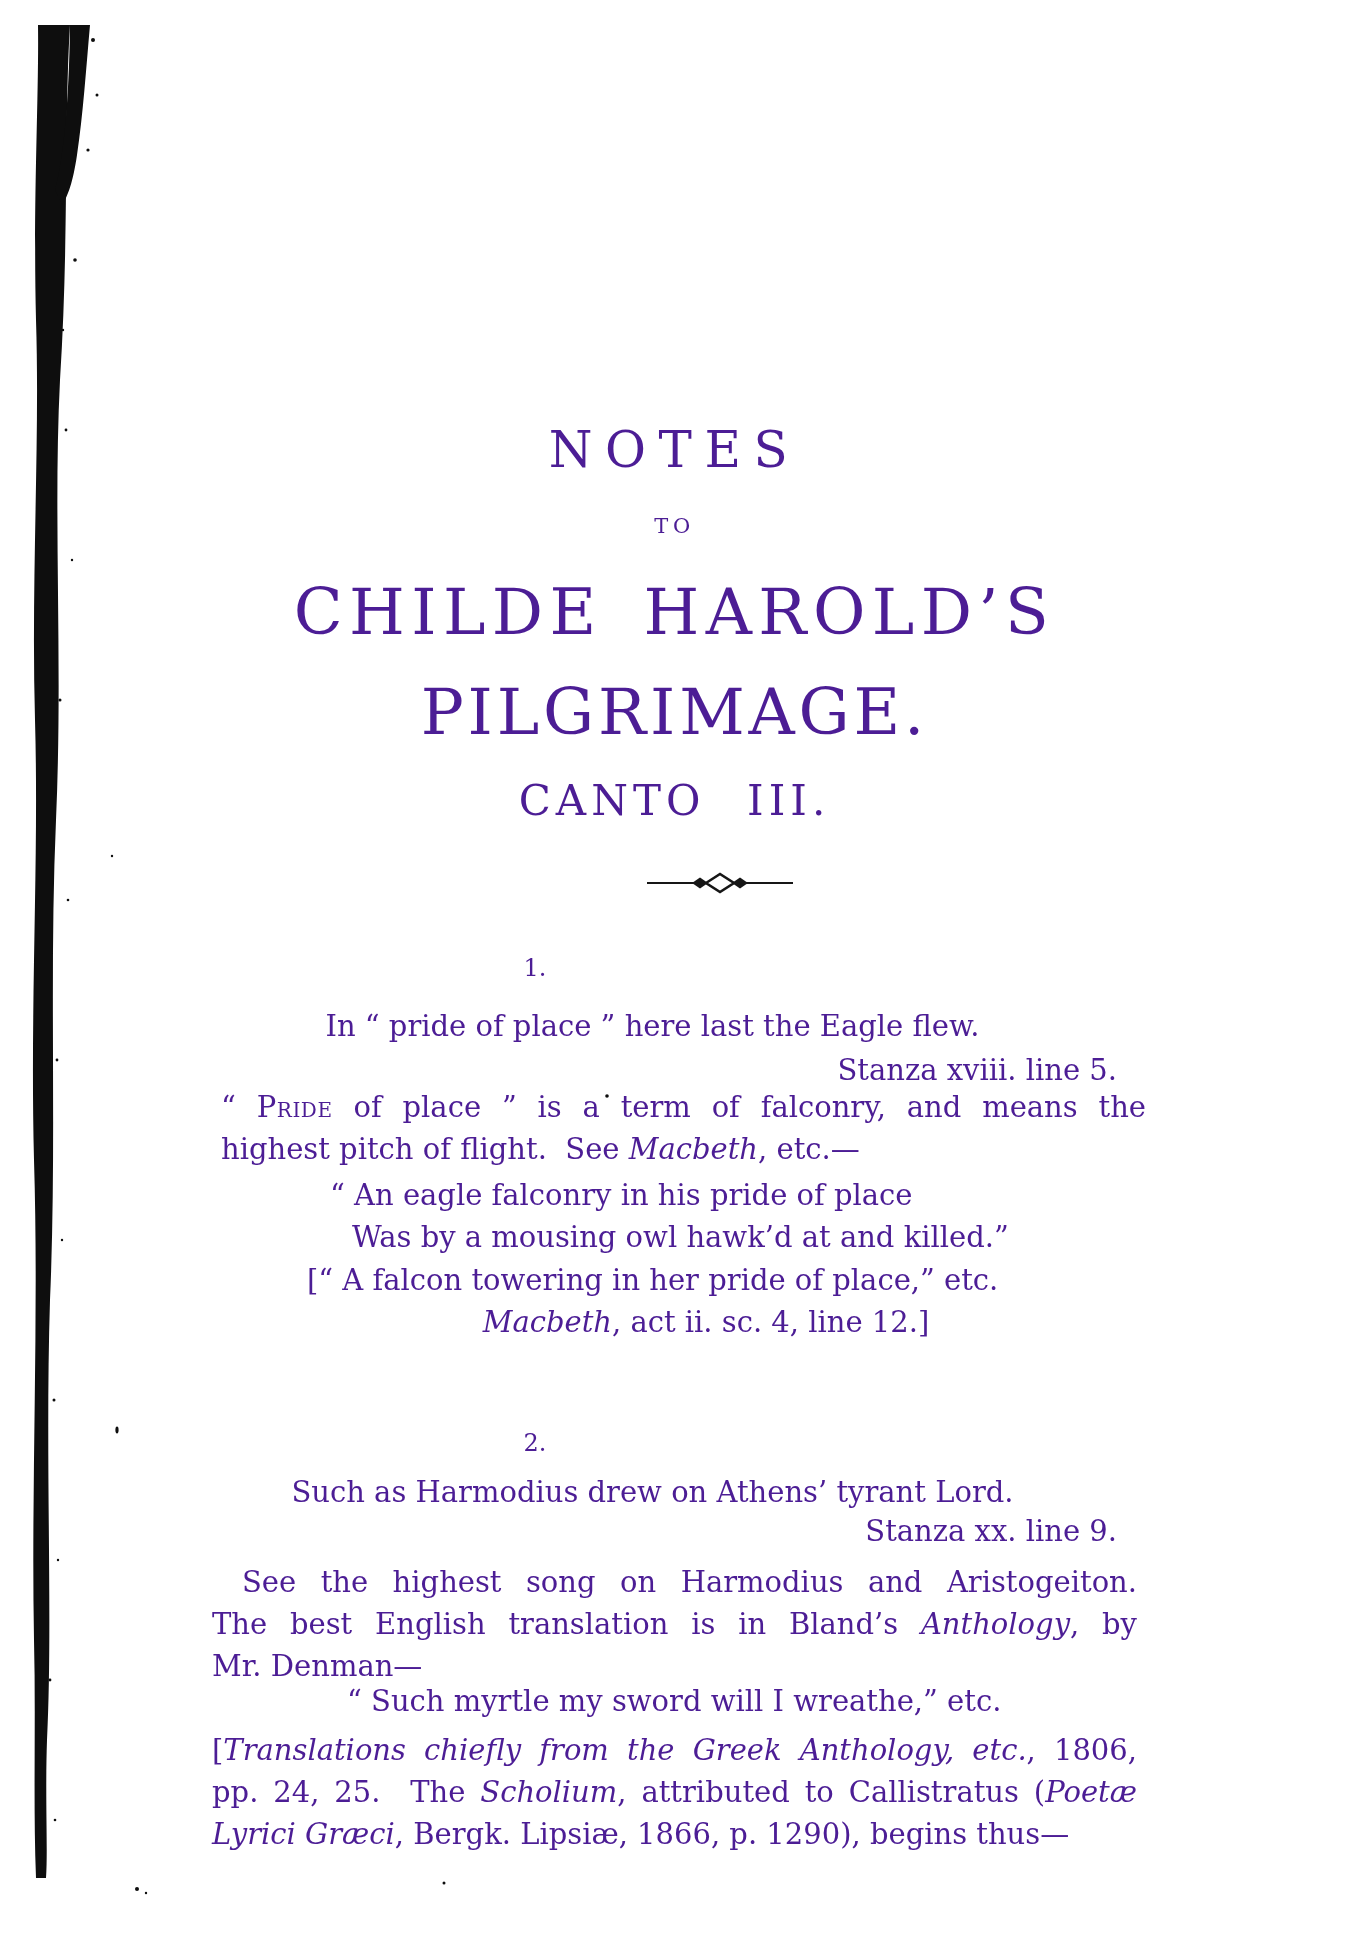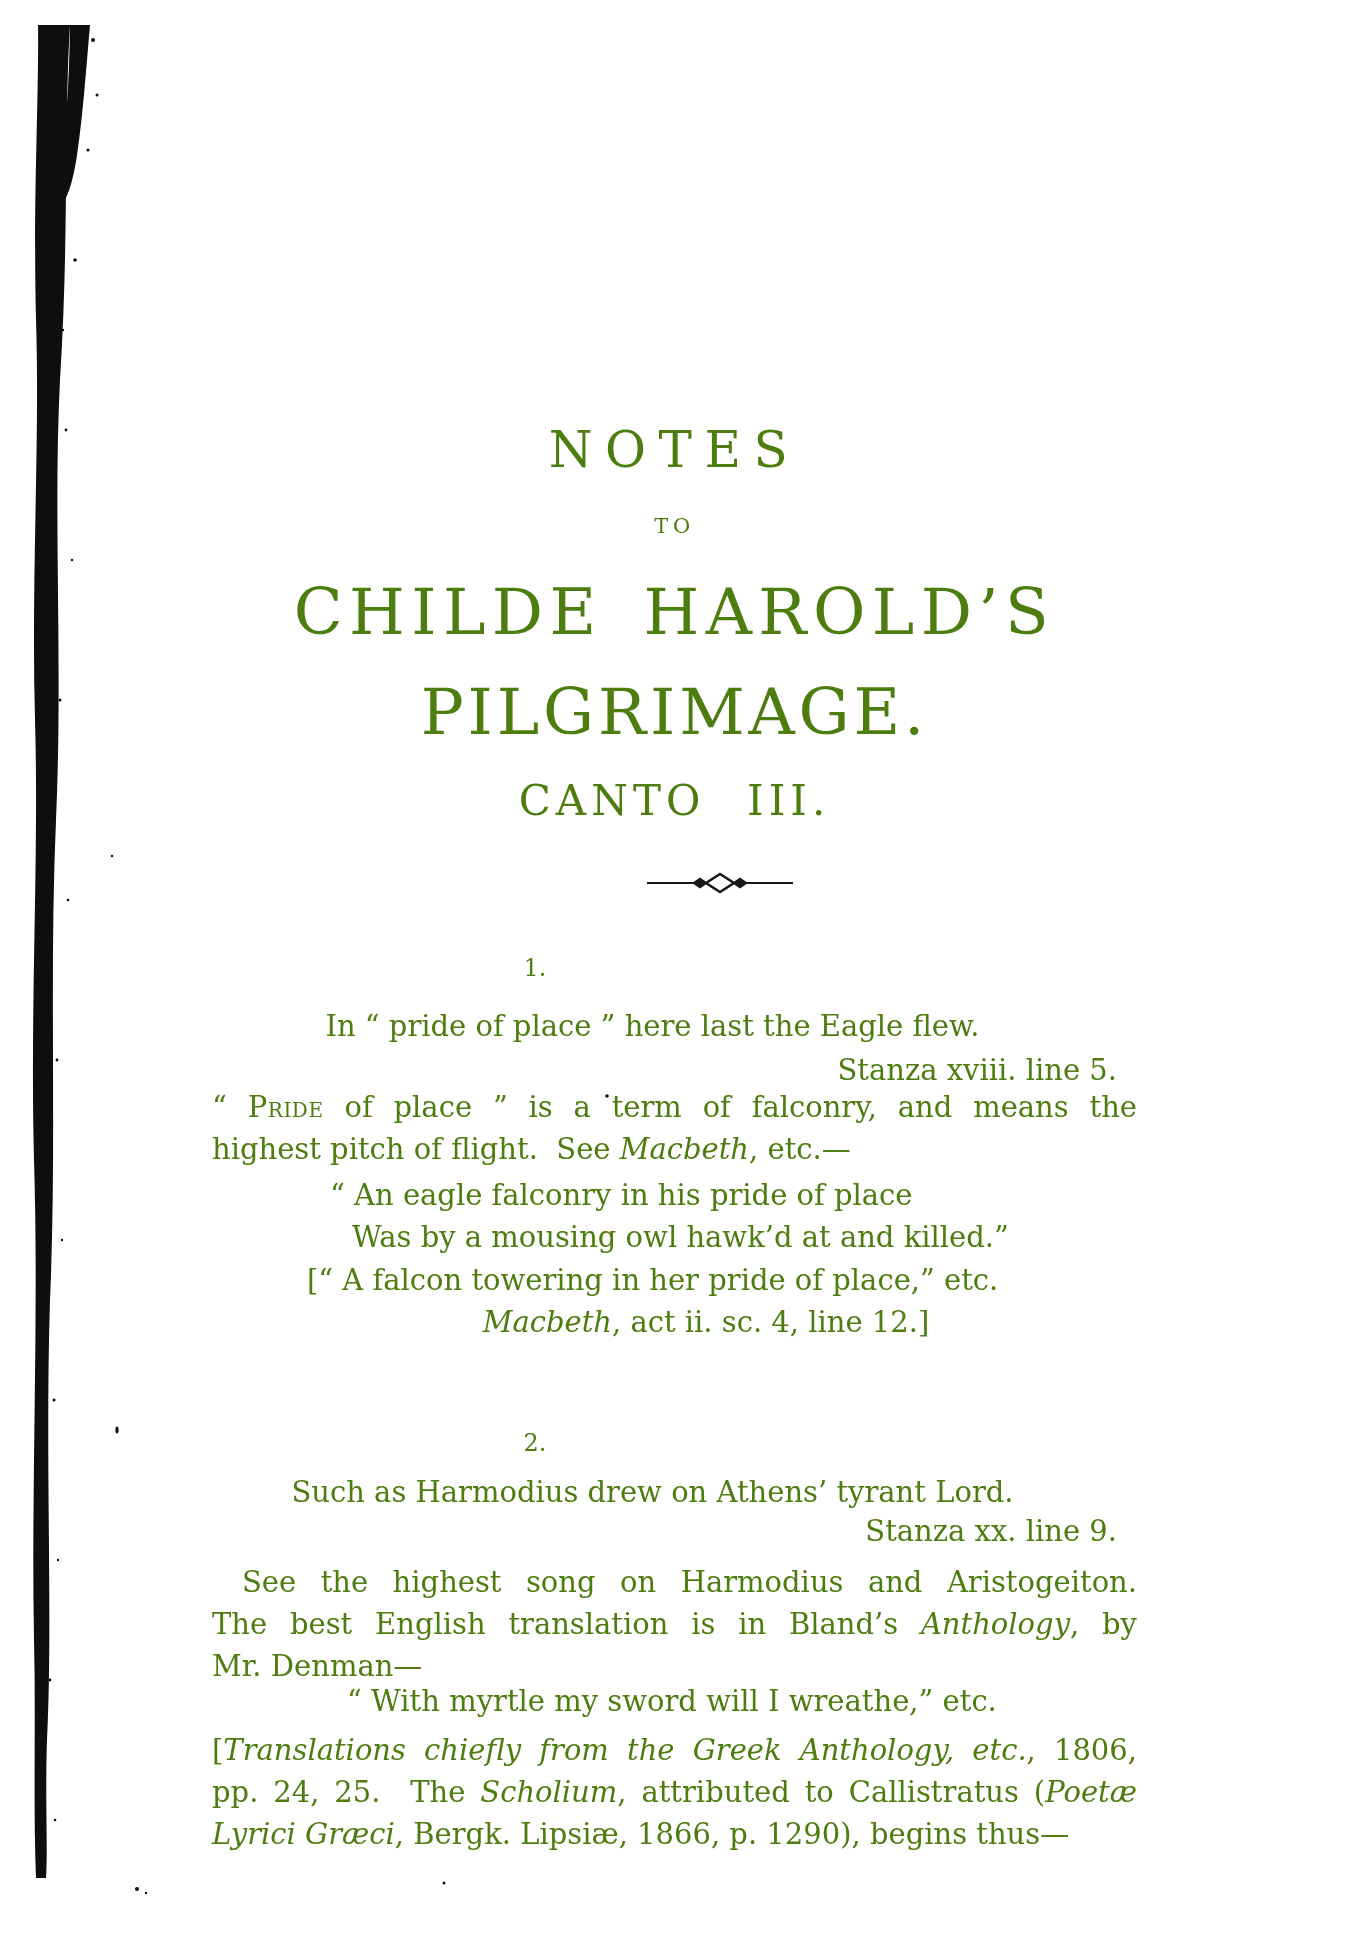--- a/index.html
+++ b/index.html
@@ -3,21 +3,21 @@
 <meta charset="utf-8">
 <style>
   html, body { margin: 0; padding: 0; background: #777; }
   .page {
     position: relative;
     width: 1353px;
     height: 1960px;
     margin: 0 auto;
     background: #ffffff;
     font-family: "DejaVu Serif", "Liberation Serif", serif;
-    color: #4d7c0f;
+    color: #4c1d95;
     overflow: hidden;
   }
   .artifact-layer {
     position: absolute;
     left: 0; top: 0;
     width: 1353px; height: 1960px;
     z-index: 1;
     pointer-events: none;
   }
   .content-layer { position: absolute; inset: 0; z-index: 2; }
@@ -45,21 +45,21 @@
   .n2-epi    { top: 1474px; }
 
   .attribution { font-size: 29px; line-height: 36px; right: 236px; text-align: right; }
   .n1-attr   { top: 1052px; }
   .n2-attr   { top: 1513px; }
 
   .body-line { font-size: 29px; line-height: 42px; }
   .just      { text-align: justify; text-align-last: justify; }
   .indent    { padding-left: 30px; }
 
-  .n1-para   { top: 1086px; }
+  .n1-para   { top: 1086px; margin-left: 9px; }
   .n2-para   { top: 1561px; }
   .n2-brk    { top: 1729px; }
 
   .verse     { top: 1174px; left: 330px; font-size: 29px; line-height: 42px; }
   .verse-l2  { margin-left: 22px; }
 
   .falcon    { top: 1259px; left: 307px; width: 830px; font-size: 29px; line-height: 42px; }
   .falcon-cite { text-align: center; padding-right: 32px; }
 
   .myrtle    { top: 1680px; left: 347px; font-size: 29px; line-height: 42px; }
@@ -144,21 +144,21 @@
 
       <div class="abs col centered epigraph n2-epi">Such as Harmodius drew on Athens’ tyrant Lord.</div>
       <div class="abs attribution n2-attr">Stanza xx. line 9.</div>
 
       <div class="abs col n2-para">
         <div class="body-line just indent">See the highest song on Harmodius and Aristogeiton.</div>
         <div class="body-line just"><span>The best English translation is in Bland’s </span><i>Anthology</i><span>, by</span></div>
         <div class="body-line">Mr. Denman—</div>
       </div>
 
-      <div class="abs myrtle">“ With myrtle my sword will I wreathe,” etc.</div>
+      <div class="abs myrtle">“ Such myrtle my sword will I wreathe,” etc.</div>
 
       <div class="abs col n2-brk">
         <div class="body-line just"><span>[</span><i>Translations chiefly from the Greek Anthology, etc.</i><span>, 1806,</span></div>
         <div class="body-line just"><span>pp. 24, 25.&nbsp; The </span><i>Scholium</i><span>, attributed to Callistratus (</span><i>Poetæ</i></div>
         <div class="body-line"><i>Lyrici Græci</i><span>, Bergk. Lipsiæ, 1866, p. 1290), begins thus—</span></div>
       </div>
     </section>
 
   </div>
 </div>

